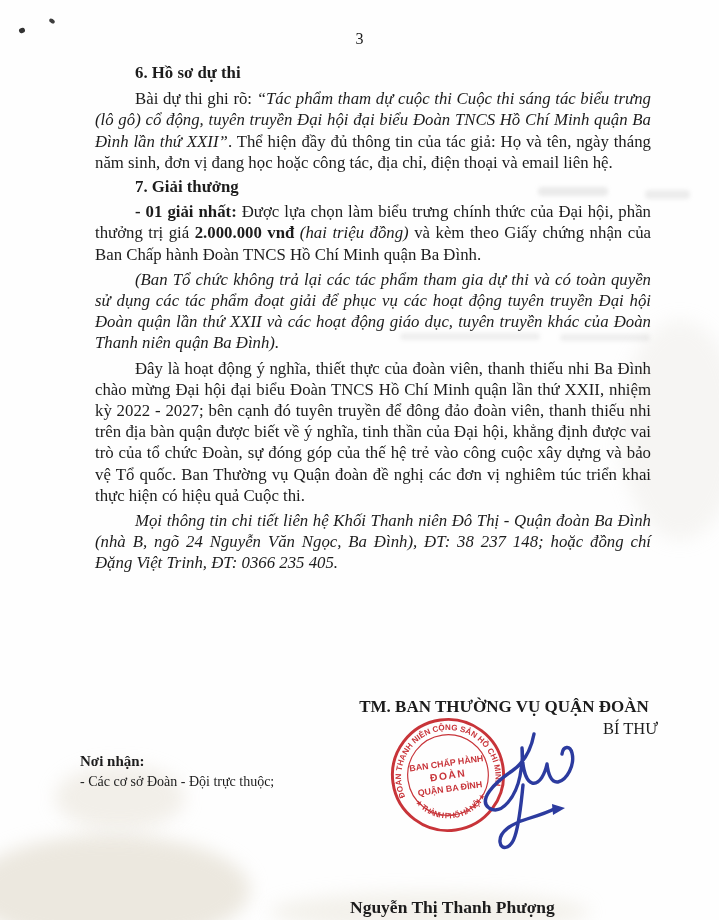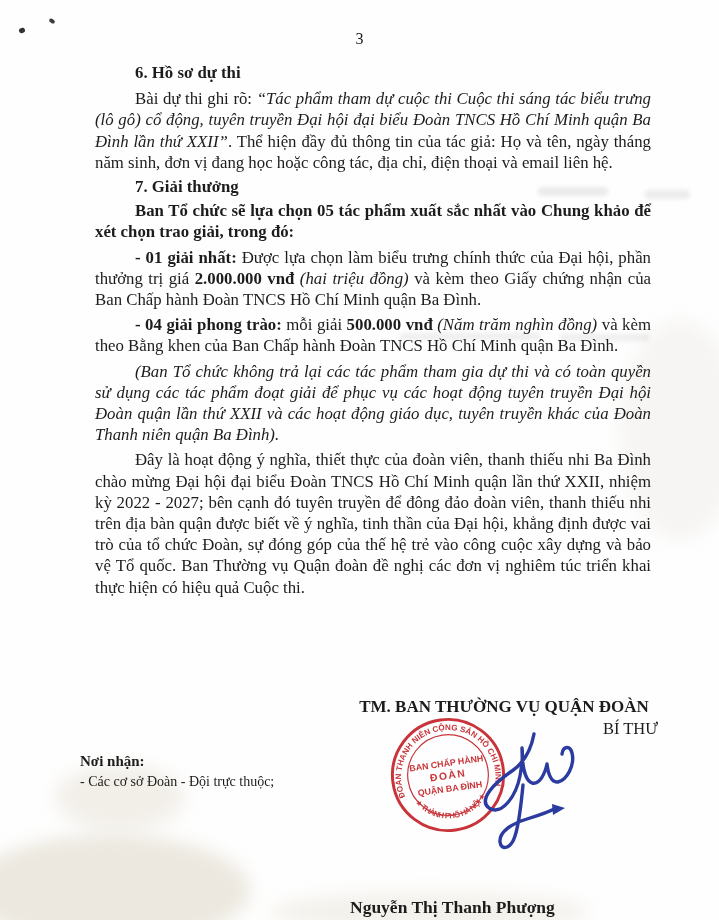--- a/index.html
+++ b/index.html
@@ -65,25 +65,24 @@
   <div class="smudge smudge4"></div>
   <div class="speck speck1"></div>
   <div class="speck speck2"></div>
 
   <div class="page-number">3</div>
 
   <div class="body-text">
     <p class="heading h6">6. Hồ sơ dự thi</p>
     <p><span class="run-r">Bài dự thi ghi rõ: </span><span class="run-i">“Tác phẩm tham dự cuộc thi Cuộc thi sáng tác biểu trưng (lô gô) cổ động, tuyên truyền Đại hội đại biểu Đoàn TNCS Hồ Chí Minh quận Ba Đình lần thứ XXII”</span><span class="run-r">. Thể hiện đầy đủ thông tin của tác giả: Họ và tên, ngày tháng năm sinh, đơn vị đang học hoặc công tác, địa chỉ, điện thoại và email liên hệ.</span></p>
     <p class="heading h7">7. Giải thưởng</p>
-    <p><span class="run-b">Ban Tổ chức sẽ lựa chọn 05 tác phẩm xuất sắc nhất vào Chung khảo để xét chọn trao giải, trong đó:</span></p>
     <p class="sp-before"><span class="run-b">- 01 giải nhất: </span><span class="run-r">Được lựa chọn làm biểu trưng chính thức của Đại hội, phần thưởng trị giá </span><span class="run-b">2.000.000 vnđ </span><span class="run-i">(hai triệu đồng)</span><span class="run-r"> và kèm theo Giấy chứng nhận của Ban Chấp hành Đoàn TNCS Hồ Chí Minh quận Ba Đình.</span></p>
-    <p class="sp-before"><span class="run-b">- 04 giải phong trào: </span><span class="run-r">mỗi giải </span><span class="run-b">500.000 vnđ </span><span class="run-i">(Năm trăm nghìn đồng)</span><span class="run-r"> và kèm theo Bằng khen của Ban Chấp hành Đoàn TNCS Hồ Chí Minh quận Ba Đình.</span></p>
     <p class="sp-before"><span class="run-i">(Ban Tổ chức không trả lại các tác phẩm tham gia dự thi và có toàn quyền sử dụng các tác phẩm đoạt giải để phục vụ các hoạt động tuyên truyền Đại hội Đoàn quận lần thứ XXII và các hoạt động giáo dục, tuyên truyền khác của Đoàn Thanh niên quận Ba Đình).</span></p>
     <p class="sp-before"><span class="run-r">Đây là hoạt động ý nghĩa, thiết thực của đoàn viên, thanh thiếu nhi Ba Đình chào mừng Đại hội đại biểu Đoàn TNCS Hồ Chí Minh quận lần thứ XXII, nhiệm kỳ 2022 - 2027; bên cạnh đó tuyên truyền để đông đảo đoàn viên, thanh thiếu nhi trên địa bàn quận được biết về ý nghĩa, tinh thần của Đại hội, khẳng định được vai trò của tổ chức Đoàn, sự đóng góp của thế hệ trẻ vào công cuộc xây dựng và bảo vệ Tổ quốc. Ban Thường vụ Quận đoàn đề nghị các đơn vị nghiêm túc triển khai thực hiện có hiệu quả Cuộc thi.</span></p>
+    <p class="sp-before"><span class="run-i">Mọi thông tin chi tiết liên hệ Khối Thanh niên Đô Thị - Quận đoàn Ba Đình (nhà B, ngõ 24 Nguyễn Văn Ngọc, Ba Đình), ĐT: 38 237 148; hoặc đồng chí Đặng Việt Trinh, ĐT: 0366 235 405.</span></p>
   </div>
 
   <div class="recipients">
     <div class="rec-head">Nơi nhận:</div>
     <p class="rec-item">- Các cơ sở Đoàn - Đội trực thuộc;</p>
   </div>
 
   <div class="org-line">TM. BAN THƯỜNG VỤ QUẬN ĐOÀN</div>
   <div class="title-line">BÍ THƯ</div>
 

